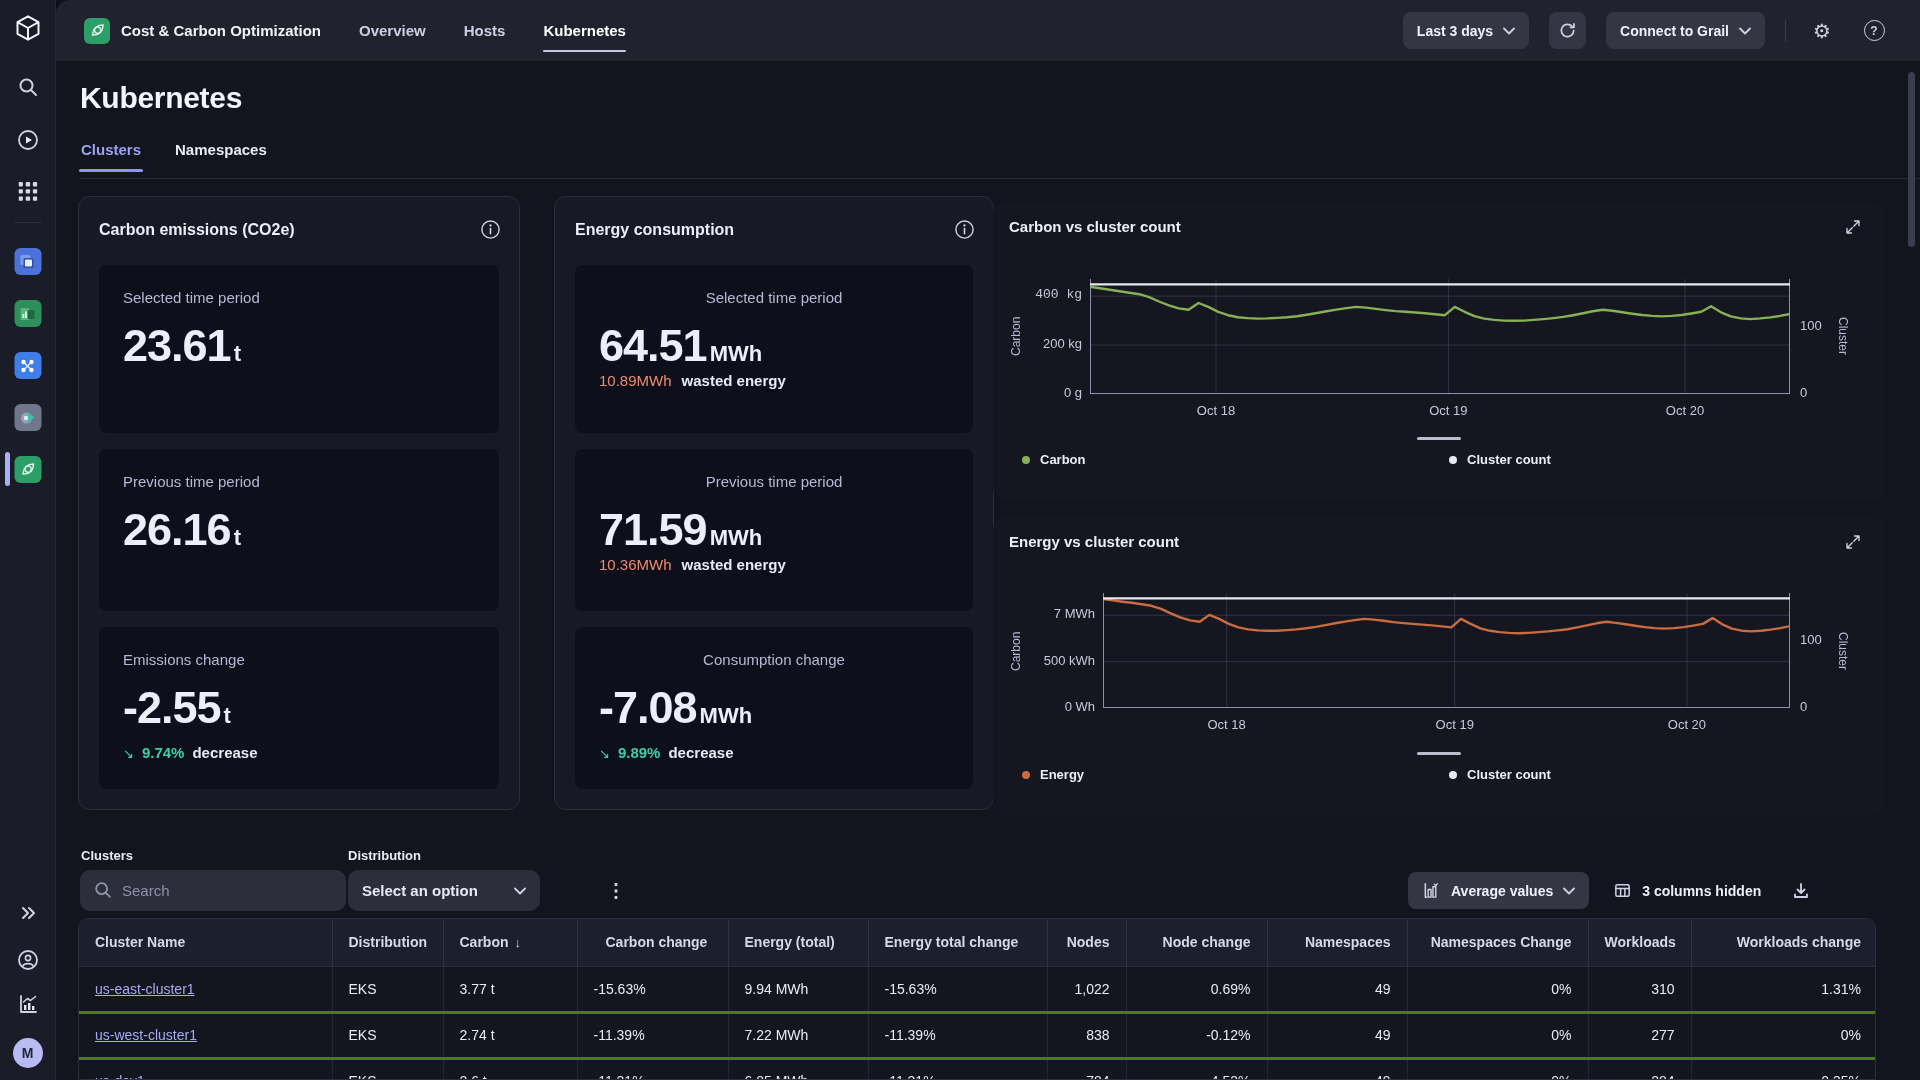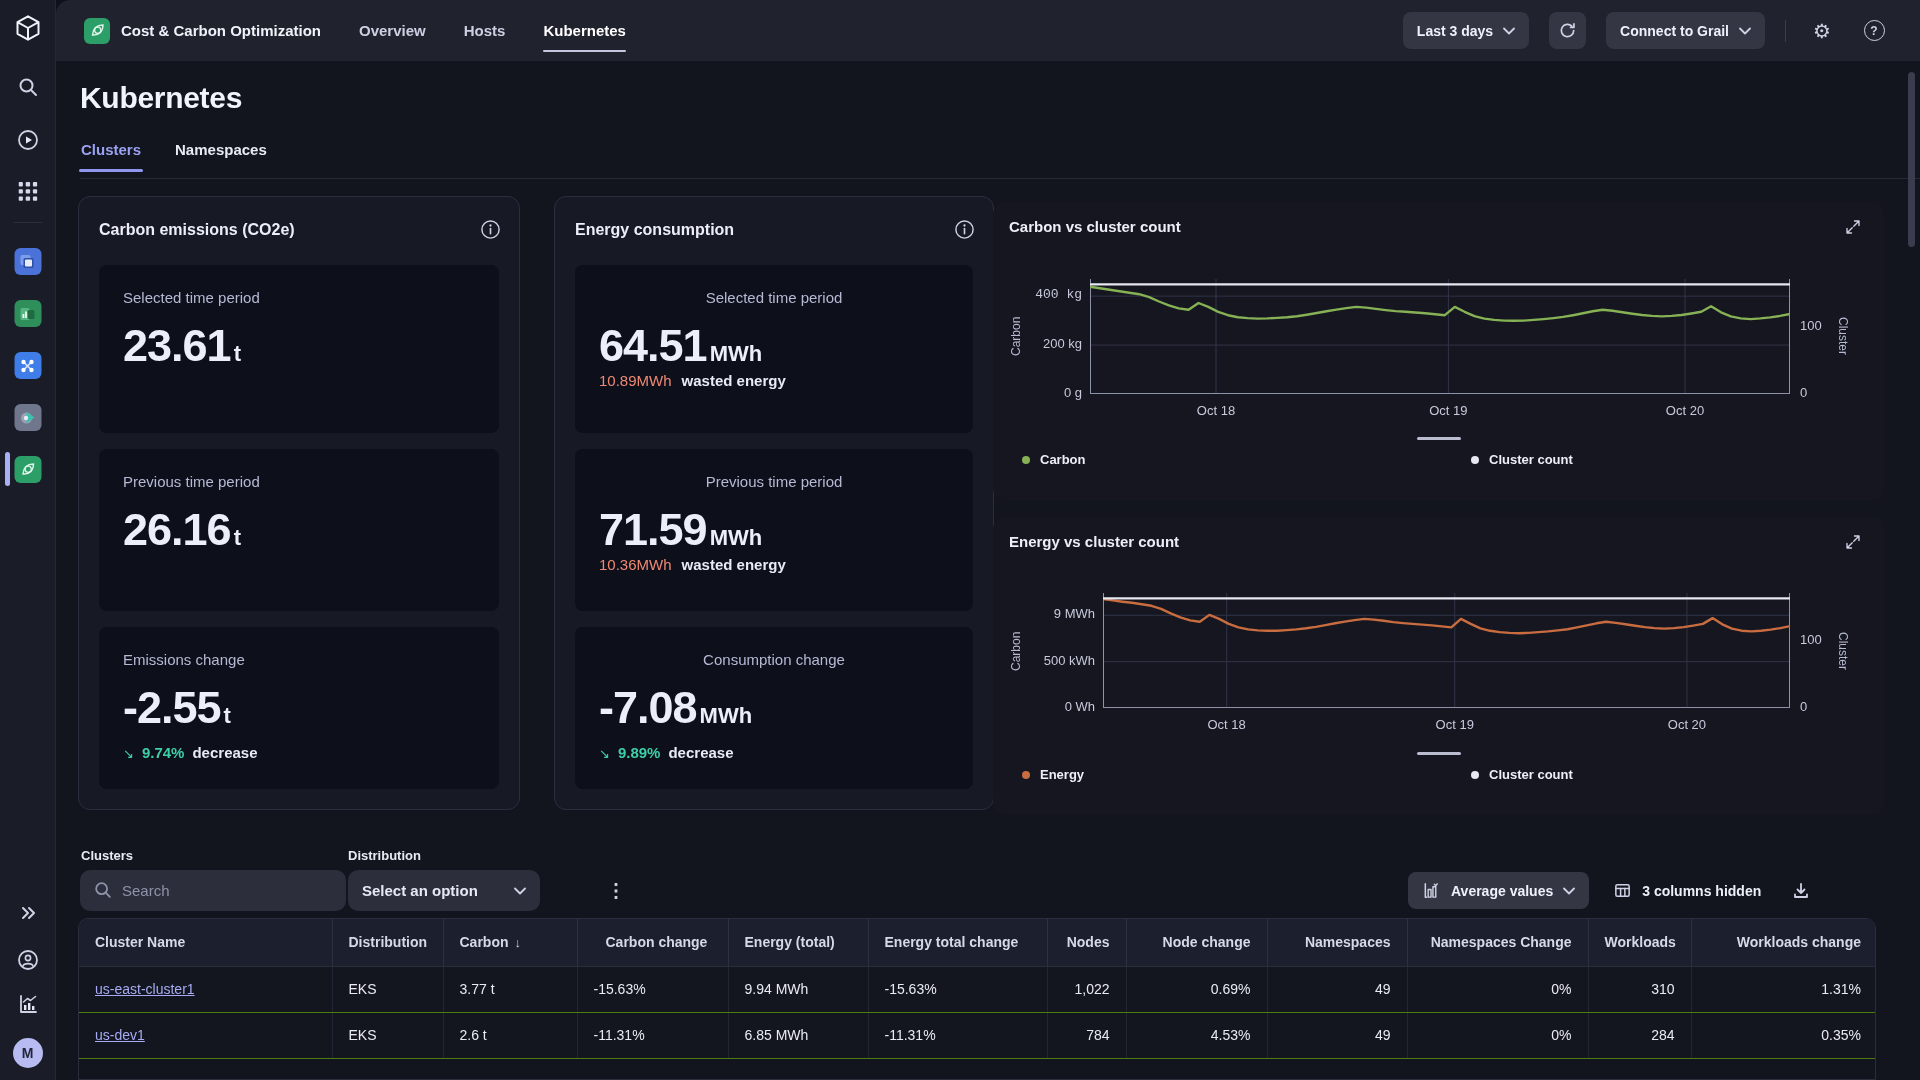--- a/index.html
+++ b/index.html
@@ -79,21 +79,21 @@
   .c2 .plot { left:110px; top:76px; width:687px; height:115px; }
   .ylab { position:absolute; font-size:12px; color:#b6bad2; writing-mode:vertical-rl; display:flex; align-items:center; justify-content:center; height:115px; top:77px; }
   .ylab.left  { left:16px; transform:rotate(180deg); }
   .ylab.right { left:843px; }
   .y-tick, .r-tick, .x-tick { position:absolute; font-size:13px; color:#c6cadc; white-space:nowrap; }
   .y-tick { width:72px; text-align:right; }
   .x-tick { width:60px; text-align:center; }
   .chart-scroll { position:absolute; left:50%; transform:translateX(-50%); top:235px; width:44px; height:3px; border-radius:2px; background:#b9bdcf; cursor:pointer; }
   .legend-item { position:absolute; top:250px; display:flex; align-items:center; gap:10px; font-size:13px; font-weight:700; color:#eceef9; cursor:pointer; }
   .legend-item.i1 { left:29px; }
-  .legend-item.i2 { left:478px; }
+  .legend-item.i2 { left:456px; }
   .legend-dot { width:8px; height:8px; border-radius:50%; background:#888; }
 
   
   .f-label { position:absolute; font-size:13px; font-weight:700; color:#e8eaf5; }
   .f-clusters-label { left:25px; top:787px; }
   .f-dist-label { left:292px; top:787px; }
   .search-box { position:absolute; left:24px; top:809px; width:266px; height:41px; }
   .search-box input { width:100%; height:100%; background:#2c2e3c; border:none; border-radius:10px; color:#e8eaf5;
     font-size:15px; font-family:inherit; padding:0 12px 0 42px; outline:none; }
   .search-box input::placeholder { color:#8d93a8; }
@@ -107,21 +107,21 @@
   .cols-hidden { display:flex; align-items:center; gap:10px; font-size:14px; font-weight:700; color:#eceef9; cursor:pointer; }
 
   
   .table-wrap { position:absolute; left:22px; top:857px; width:1798px; height:162px; overflow:hidden;
     border:1px solid #2a2d3c; border-radius:10px 10px 0 0; }
   table { border-collapse:collapse; table-layout:fixed; width:1798px; }
   thead th { height:47px; background:#1c1f2d; font-size:14px; font-weight:600; color:#d5d9ea;
     border-right:1px solid #2e3140; border-bottom:1px solid #2a2d3c; padding:0 16px; text-align:left; cursor:pointer; }
   thead th:last-child { border-right:none; }
   tbody td { height:46px; background:#14161f; font-size:14px; color:#e8eaf5;
-    border-right:1px solid #232635; border-bottom:1px solid #4d7c0f; padding:0 16px; }
+    border-right:1px solid #232635; border-bottom:3px solid #4d7c0f; padding:0 16px; }
   tbody td:last-child { border-right:none; }
   .cluster-link { color:#a6abf3; text-decoration:underline; font-size:14px; }
   .sort-arrow { margin-left:6px; color:#ced2e4; font-size:13px; }
 
   .stroke-ic { stroke:#ced2e4; stroke-width:1.8; fill:none; stroke-linecap:round; stroke-linejoin:round; }
   .dim-ic { stroke:#8d93a8; stroke-width:2; fill:none; stroke-linecap:round; }
 </style>
 </head>
 <body>
 
@@ -438,21 +438,21 @@
           </svg></div>
       <div class="chart-scroll"></div>
       <div class="legend-item i1">
         <span class="legend-dot" style="background: rgb(201, 109, 65);"></span>
         <span>Energy</span>
       </div>
       <div class="legend-item i2">
         <span class="legend-dot" style="background: rgb(230, 232, 242);"></span>
         <span>Cluster count</span>
       </div>
-    <div class="y-tick" style="right: 789px; top: 89.2581px;">9 MWh</div>
+    <div class="y-tick" style="right: 789px; top: 89.2581px;">7 MWh</div>
         <div class="y-tick" style="right: 789px; top: 135.629px;">500 kWh</div>
         <div class="y-tick" style="right: 789px; top: 182px;">0 Wh</div>
         <div class="r-tick" style="left: 807px; top: 115.14px;">100</div>
         <div class="r-tick" style="left: 807px; top: 182px;">0</div>
         <div class="x-tick" style="left: 203.66px; top: 200px;">Oct 18</div>
         <div class="x-tick" style="left: 431.744px; top: 200px;">Oct 19</div>
         <div class="x-tick" style="left: 663.95px; top: 200px;">Oct 20</div>
       </section>
 
     <div class="f-label f-clusters-label">Clusters</div>
@@ -530,20 +530,34 @@
               <td style="text-align: left;">9.94 MWh</td>
               <td style="text-align: left;">-15.63%</td>
               <td style="text-align: right;">1,022</td>
               <td style="text-align: right;">0.69%</td>
               <td style="text-align: right;">49</td>
               <td style="text-align: right;">0%</td>
               <td style="text-align: right;">310</td>
               <td style="text-align: right;">1.31%</td>
             </tr>
             <tr>
+              <td style="text-align: left;"><a href="#" class="cluster-link">us-west-cluster1</a></td>
+              <td style="text-align: left;">EKS</td>
+              <td style="text-align: left;">2.74 t</td>
+              <td style="text-align: left;">-11.39%</td>
+              <td style="text-align: left;">7.22 MWh</td>
+              <td style="text-align: left;">-11.39%</td>
+              <td style="text-align: right;">838</td>
+              <td style="text-align: right;">-0.12%</td>
+              <td style="text-align: right;">49</td>
+              <td style="text-align: right;">0%</td>
+              <td style="text-align: right;">277</td>
+              <td style="text-align: right;">0%</td>
+            </tr>
+            <tr>
               <td style="text-align: left;"><a href="#" class="cluster-link">us-dev1</a></td>
               <td style="text-align: left;">EKS</td>
               <td style="text-align: left;">2.6 t</td>
               <td style="text-align: left;">-11.31%</td>
               <td style="text-align: left;">6.85 MWh</td>
               <td style="text-align: left;">-11.31%</td>
               <td style="text-align: right;">784</td>
               <td style="text-align: right;">4.53%</td>
               <td style="text-align: right;">49</td>
               <td style="text-align: right;">0%</td>

